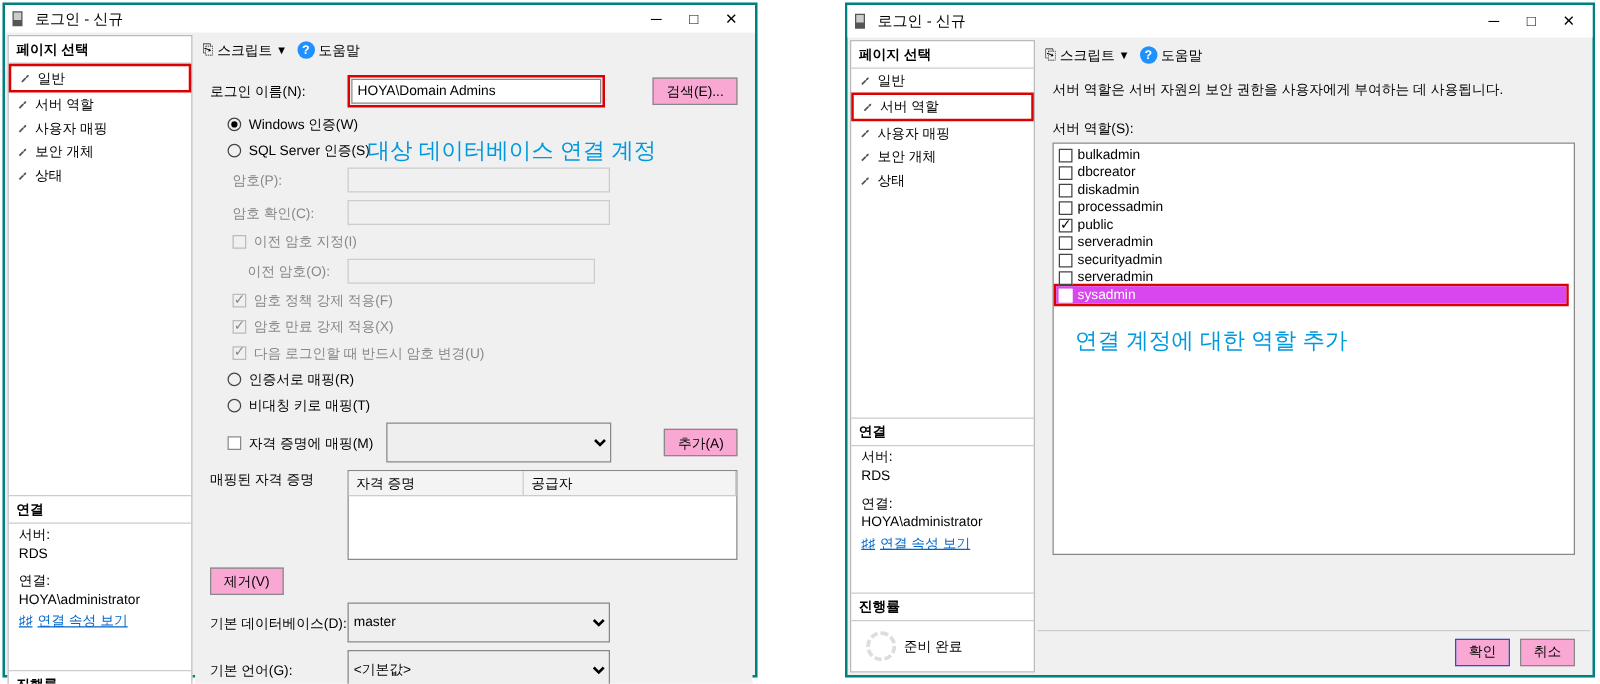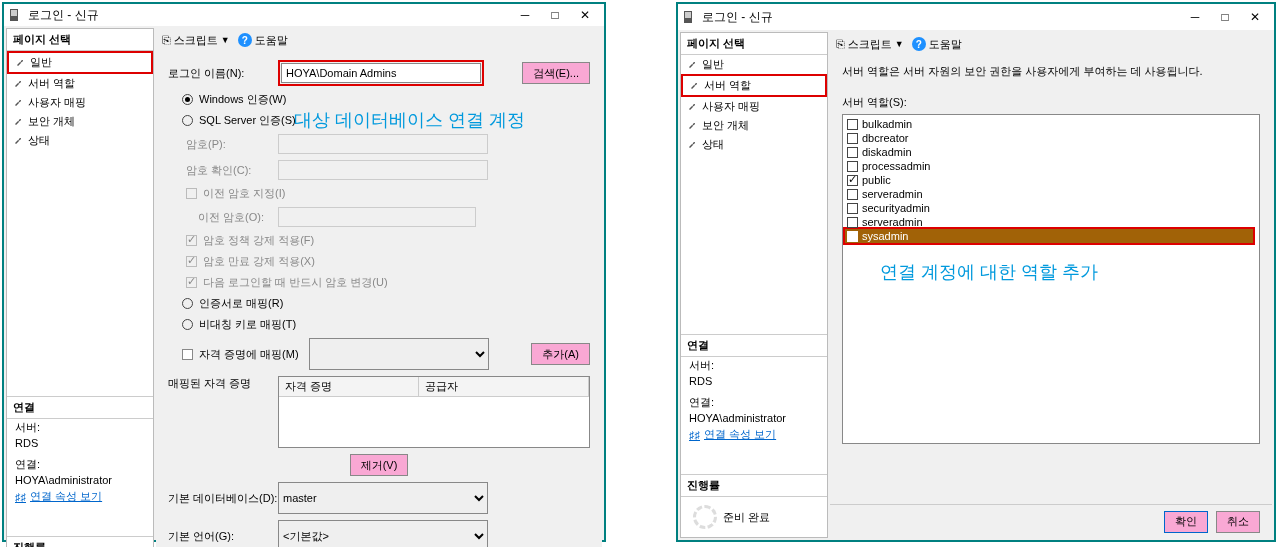--- a/index.html
+++ b/index.html
@@ -45,21 +45,21 @@
   .tablebox { border:1px solid #888; background:#fff; height:72px; }
   .thdr { display:flex; background:#f4f4f4; border-bottom:1px solid #ccc; font-size:11px;}
   .thdr div { padding:2px 6px; border-right:1px solid #ccc;}
   select { font-size:11px; height:32px; border:1px solid #888;}
   .footer { height:34px; display:flex; align-items:center; justify-content:flex-end; padding:0 12px; gap:8px; border-top:1px solid #ccc;}
   .annot { position:absolute; color:#0099dd; font-size:18px; font-weight:normal; pointer-events:none;text-align:center;}
   .rolelist { border:1px solid #888; background:#fff; height:330px; padding:2px;}
   .roleitem { display:flex; align-items:center; padding:1px 2px; font-size:11px; }
   .rchk { width:11px; height:11px; border:1px solid #444; background:#fff; margin-right:4px; position:relative;}
   .rchk.on::after { content:'✓'; position:absolute; top:-3px; left:0; font-size:11px; color:#000;}
-  .rselected { background:#a16207; color:#fff; }
+  .rselected { background:#d946ef; color:#fff; }
   .rselected .rchk { border-color:#fff; }
   .rselected .rchk.on::after { color:#fff; }
   .sidebar-spacer { flex:1; }
   .login-input-box { border:2px solid #d00; padding:1px; }
   .rsel-wrap { border:2px solid #d00; margin:-2px;}
 </style>
 </head>
 <body>
 
 <div class="dlg left">
@@ -206,21 +206,21 @@
         </div>
         <div class="row" style="align-items:flex-start">
           <span class="lbl" style="width:110px">매핑된 자격 증명</span>
           <div class="tablebox" style="flex:1">
             <div class="thdr">
                 <div style="width:140px">자격 증명</div>
                 <div style="flex:1">공급자</div>
               </div>
           </div>
         </div>
-        <div class="row" style="justify-content:center">
+        <div class="row" style="justify-content:flex-start">
             <button class="btn">제거(V)</button>
           </div>
         <div class="row">
             <span class="lbl">기본 데이터베이스(D):</span>
             <select style="width:210px"><option>master</option></select>
           </div>
         <div class="row">
             <span class="lbl">기본 언어(G):</span>
             <select style="width:210px"><option>&lt;기본값&gt;</option></select>
           </div>
@@ -351,13 +351,13 @@
             </div>
           </div>
       </div>
       <div class="footer">
         <button class="btn" style="border:1px solid #06c">확인</button>
         <button class="btn">취소</button>
       </div>
     </div>
   </div>
 </div>
-<div class="annot" style="left:880px; top:260px">연결 계정에 대한 역할 추가</div>
+<div class="annot" style="left:860px; top:260px">연결 계정에 대한 역할 추가</div>
 
 </body></html>

